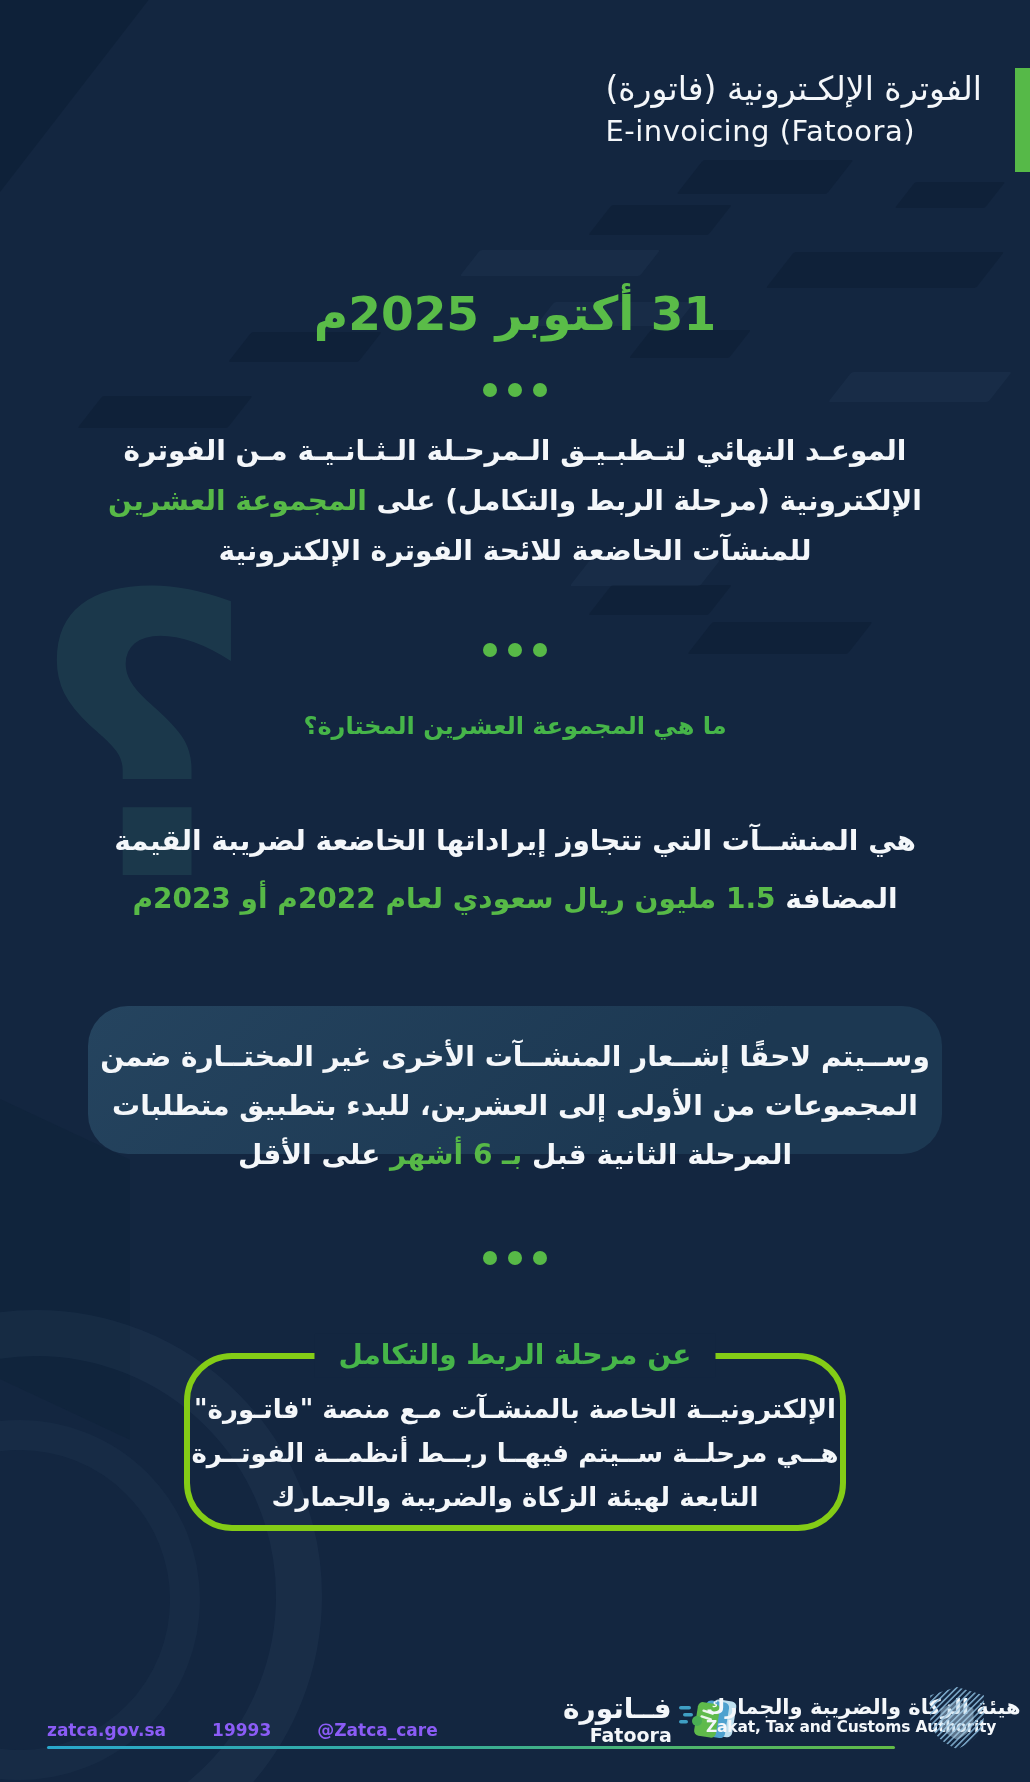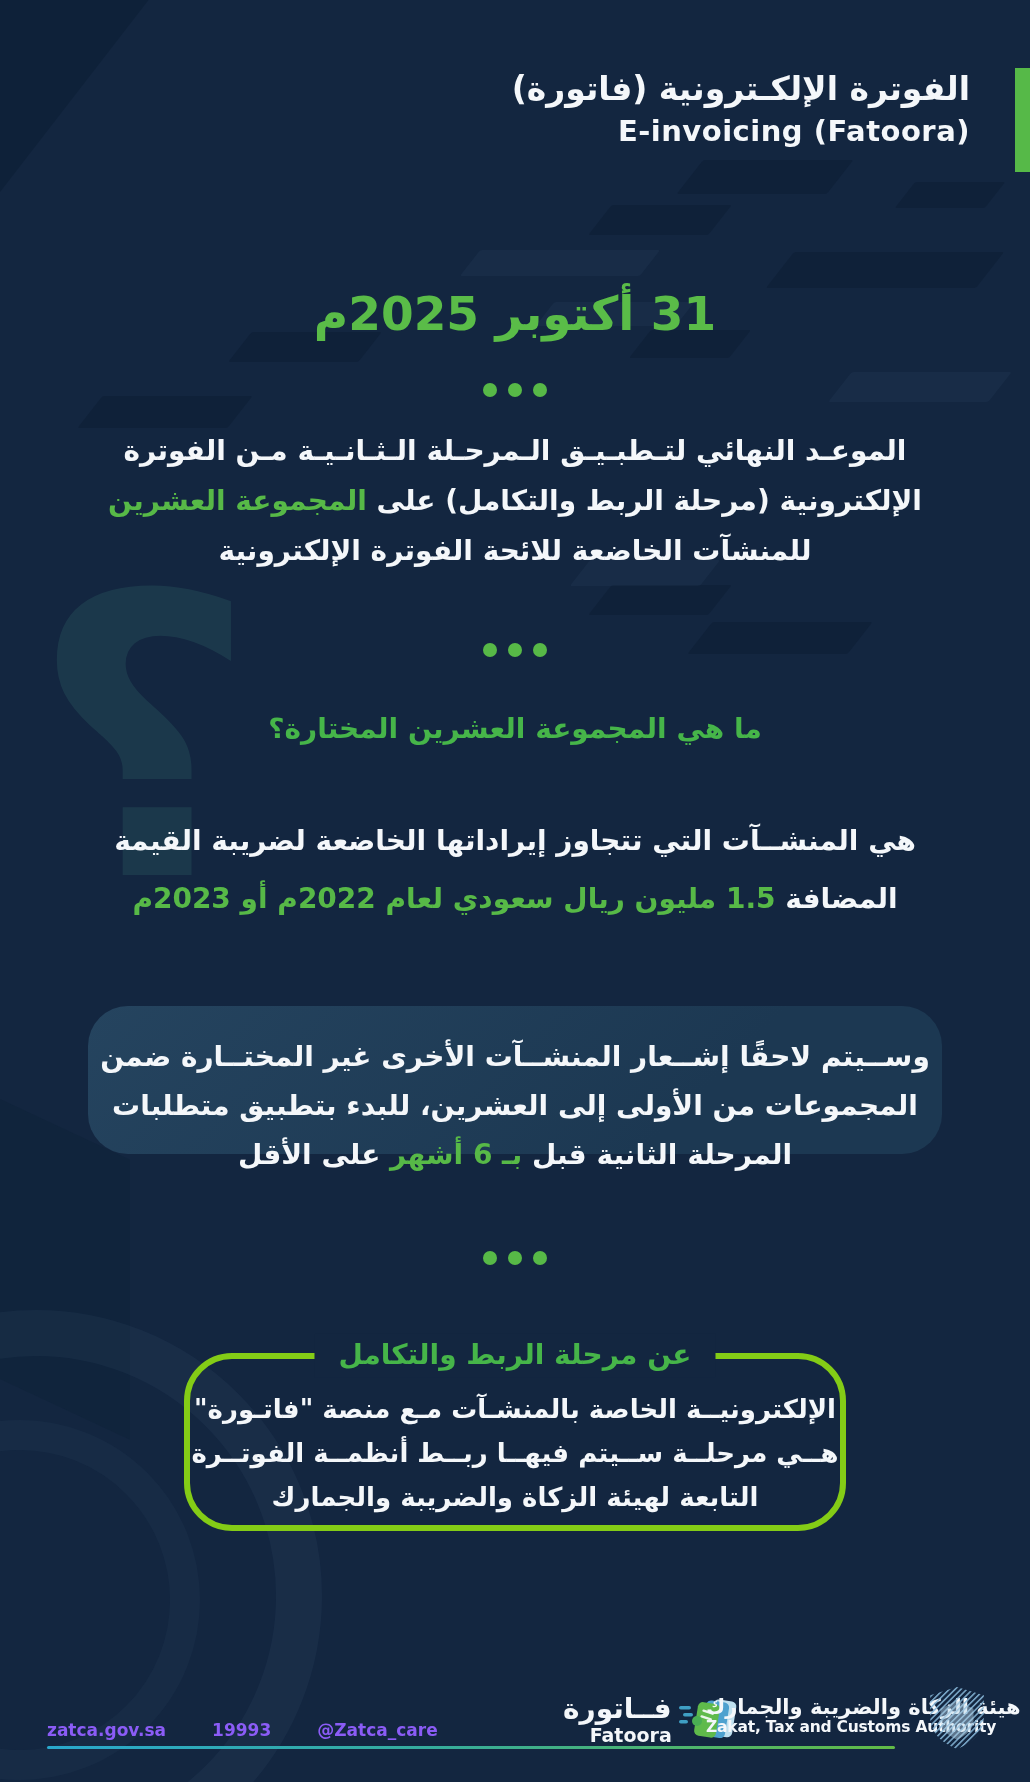--- a/index.html
+++ b/index.html
@@ -20,34 +20,34 @@
   .ring{position:absolute;border-radius:50%;}
   .ring1{left:-250px;top:1310px;width:480px;height:480px;border:46px solid rgba(130,175,215,.05);}
   .ring2{left:-160px;top:1420px;width:300px;height:300px;border:30px solid rgba(130,175,215,.04);}
   .qmark{
     position:absolute;left:30px;top:545px;
     font-size:390px;line-height:1;font-weight:700;
     color:#2c5f63;opacity:.33;user-select:none;
   }
   .accent-bar{position:absolute;right:0;top:68px;width:15px;height:104px;background:#56b948;}
   
-  .hdr{position:absolute;top:66px;right:60px;text-align:right;font-weight:700;}
+  .hdr{position:absolute;top:66px;right:48px;font-weight:400;}
   .hdr-ar{font-size:33px;line-height:46px;}
   .hdr-en{font-size:29px;line-height:38px;letter-spacing:.5px;}
   
   .center{position:absolute;left:0;right:0;text-align:center;font-weight:700;}
   .date{top:286px;font-size:47px;color:#5abc48;text-align:center;}
   .dots{display:flex;justify-content:center;gap:11px;}
   .dots1{top:383px;} .dots2{top:643px;} .dots3{top:1251px;}
   .dot{width:14px;height:14px;border-radius:50%;background:#57b947;}
   .para{color:#f4f7fa;font-size:28px;}
   .p1{top:426px;left:50px;right:50px;line-height:50px;}
   .p2{top:812px;left:40px;right:40px;line-height:58px;}
   .green{color:#57b947;}
-  .h-green{color:#46b549;font-size:28px;}
+  .h-green{color:#46b549;font-size:24px;}
   .h1{top:712px;left:60px;right:60px;}
   
   .notice{
     position:absolute;top:1006px;left:88px;right:88px;height:148px;
     background:linear-gradient(135deg,#25445f 0%,#1c3852 70%);
     border-radius:40px;text-align:center;font-weight:700;
     font-size:28px;line-height:49px;color:#f4f7fa;
     padding-top:26px;box-sizing:border-box;
   }
   

